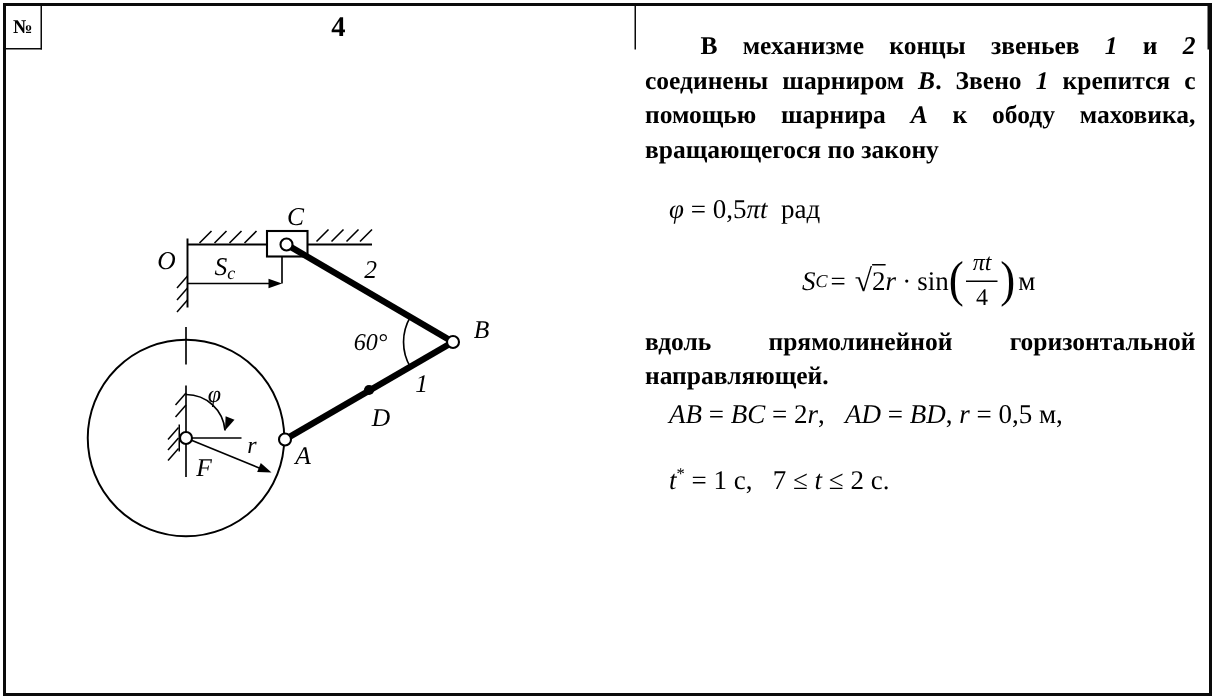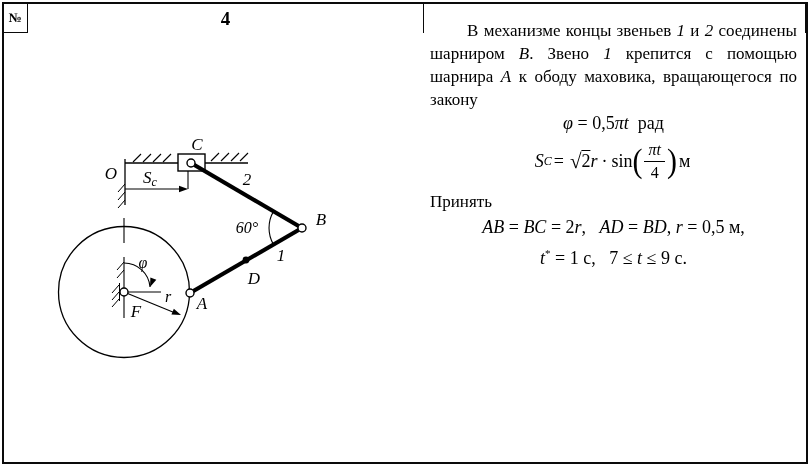--- a/index.html
+++ b/index.html
@@ -20,26 +20,26 @@
     font-weight:bold;font-size:13px;letter-spacing:.5px;
   }
   .rownum{
     display:flex;align-items:center;justify-content:center;
     font-weight:bold;font-size:19px;
   }
   .cond{
     padding:15px 8px 0 6px;
     font-size:17px;line-height:23px;
   }
-  .cond p{margin:0;text-align:justify;}
+  .cond p{margin:0;text-align:justify;font-weight:bold;}
   .indent{text-indent:37px;}
   .it{font-style:italic;}
   sup{font-size:11px;}
   sub{font-size:12px;font-style:italic;}
-  .formula{text-align:center;font-size:18px;line-height:24px;margin:0;}
+  .formula{text-align:left;font-size:18px;line-height:24px;margin:16px;}
   .f-last{margin-top:2px;}
   .f2{
     display:flex;align-items:center;justify-content:center;
     font-size:18px;margin:6px 0 9px;
   }
   .f2 .sp{margin:0 2px;}
   .sqrt{font-size:21px;margin-left:4px;}
   .ov{text-decoration:overline;}
   .dot{margin:0 4px;}
   .paren{font-size:30px;font-weight:400;line-height:1;display:inline-block;transform:scaleY(1.12);}
@@ -73,23 +73,23 @@
       <span class="dot">·</span>
       <span>sin</span>
       <span class="paren">(</span>
       <span class="frac">
         <span class="fnum">πt</span>
         <span class="fden">4</span>
       </span>
       <span class="paren">)</span>
       <span class="sp">м</span>
     </div>
-    <p>Принять</p>
+    <p>вдоль прямолинейной горизонтальной направляющей.</p>
     <div class="formula f-last"><span class="it">AB</span><span> = </span><span class="it">BC</span><span> = 2</span><span class="it">r</span><span>,  </span><span class="it">AD</span><span> = </span><span class="it">BD</span><span>, </span><span class="it">r</span><span> = 0,5 м,</span></div>
-    <div class="formula f-last"><span class="it">t</span><sup>*</sup><span> = 1 с,  7 ≤ </span><span class="it">t</span><span> ≤ 9 с.</span></div>
+    <div class="formula f-last"><span class="it">t</span><sup>*</sup><span> = 1 с,  7 ≤ </span><span class="it">t</span><span> ≤ 2 с.</span></div>
   </div>
 
   <div class="cell scheme">
     <svg width="384" height="428" viewBox="0 0 384 428">
 
       <line x1="121" y1="130" x2="244" y2="130" stroke="#000" stroke-width="1.3"></line>
 
       <g stroke="#000" stroke-width="1.1">
         <line x1="129" y1="129" x2="137" y2="121"></line>
           <line x1="139" y1="129" x2="147" y2="121"></line>

